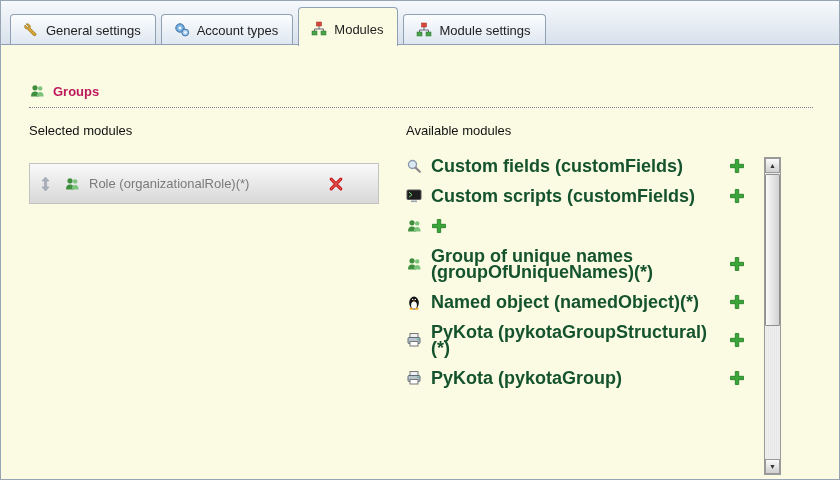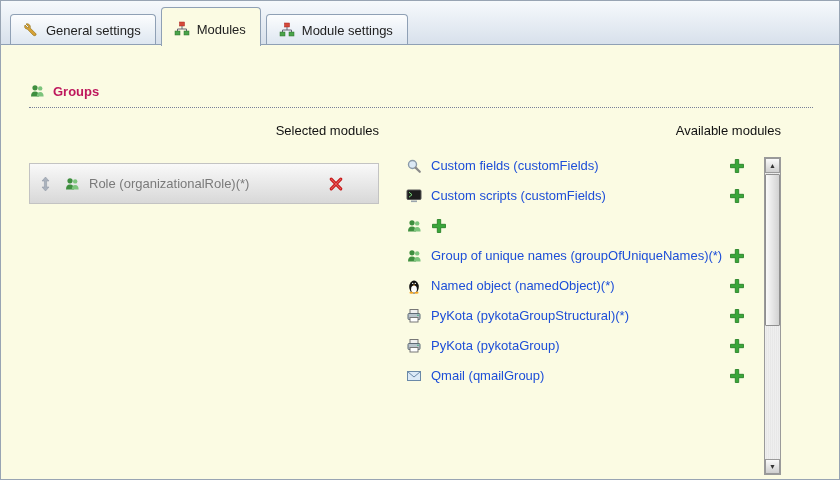--- a/index.html
+++ b/index.html
@@ -53,42 +53,42 @@
   
   .groups-header {
     position:absolute; left:28px; right:26px; top:82px;
     display:flex; align-items:center; gap:8px;
     padding-bottom:8px;
     border-bottom:1px dotted #777f99;
     font-size:13px; font-weight:bold; color:#be185d;
   }
 
   
-  .col-heading { font-size:13px; color:#111;text-align:right; }
+  .col-heading { font-size:13px; color:#111; }
   .selected-col { position:absolute; left:28px; top:122px; width:350px; }
   .available-col { position:absolute; left:405px; top:122px; width:375px; }
 
   
   #selected-list { margin-top:25px; }
   .selected-item {
     display:flex; align-items:center;
     height:41px;
     border:1px solid #c3c3c3;
     background:linear-gradient(#f9f9f9,#d8d8d8);
     padding:12px 10px;
   }
   .drag { display:inline-flex; width:12px; margin-right:12px; cursor:grab; }
   .sel-label { flex:1; font-size:13px; color:#7a7a7a; margin-left:9px; }
   .del-btn { display:inline-flex; margin-right:24px; cursor:pointer; }
 
   
   #available-list { margin-top:13px; padding-right:36px; }
   .avail-row { display:flex; align-items:center; padding:7px 0; }
   .avail-row .icon { margin-right:9px; }
-  .avail-label { flex:1; font-size:13px; color:#1d4ed8; line-height:16px; padding-right:6px; }
+  .avail-label { flex:1; font-size:18px; color:#14532d; line-height:16px; padding-right:6px;font-weight:bold; }
   .add-btn { display:inline-flex; cursor:pointer; }
 
   
   .scrollbar {
     position:absolute; right:0; top:34px;
     width:17px; height:318px;
     border:1px solid #9a9a9a;
     background:repeating-linear-gradient(90deg,#f2f2f2,#e4e4e4 2px);
   }
   .scroll-btn {
@@ -116,20 +116,31 @@
 <div class="page">
 
   <div class="tabbar" id="tabbar">
       <div class="tab">
         <span class="icon">
           <svg width="16" height="16" viewBox="0 0 16 16">
             <path d="M3 2 L6 5 L5 6 L2 3 C1 5 2 7.2 4.2 7 L10 13 C11 14.2 13.2 14 13.2 12 L7.2 6 C8 4 6 1 3 2 Z" fill="#d7a236" stroke="#8a6a10" stroke-width="0.6"></path>
           </svg>
         </span>
         <span class="tab-label">General settings</span>
+      </div>
+      <div class="tab">
+        <span class="icon">
+          <svg width="16" height="16" viewBox="0 0 16 16">
+            <circle cx="6" cy="6" r="4.2" fill="#7ab3e0" stroke="#3a6ea5"></circle>
+            <circle cx="6" cy="6" r="1.5" fill="#eef5fc"></circle>
+            <circle cx="11.2" cy="10.5" r="3.4" fill="#a9cff0" stroke="#3a6ea5"></circle>
+            <circle cx="11.2" cy="10.5" r="1.2" fill="#eef5fc"></circle>
+          </svg>
+        </span>
+        <span class="tab-label">Account types</span>
       </div>
       <div class="tab active">
         <span class="icon">
           <svg width="16" height="16" viewBox="0 0 16 16">
             <rect x="5.5" y="1" width="5" height="4" fill="#d44a3a" stroke="#a22" stroke-width="0.5"></rect>
             <path d="M8 5 V8 M3.5 8 H12.5 M3.5 8 V10 M12.5 8 V10" stroke="#667" fill="none"></path>
             <rect x="1" y="10" width="5" height="4" fill="#4aa34a" stroke="#287028" stroke-width="0.5"></rect>
             <rect x="10" y="10" width="5" height="4" fill="#4aa34a" stroke="#287028" stroke-width="0.5"></rect>
           </svg>
         </span>
@@ -295,34 +306,20 @@
               <circle cx="12" cy="7.2" r="0.8" fill="#3a7"></circle>
             </svg>
           </span>
           <span class="avail-label">PyKota (pykotaGroup)</span>
           <span class="add-btn">
             <svg width="16" height="16" viewBox="0 0 16 16">
               <path d="M6.3 1.5 h3.4 v4.8 h4.8 v3.4 h-4.8 v4.8 h-3.4 v-4.8 h-4.8 v-3.4 h4.8 z" fill="#3aa63a" stroke="#1e7a1e" stroke-width="0.8"></path>
             </svg>
           </span>
         </div>
-        <div class="avail-row">
-          <span class="icon">
-            <svg width="16" height="16" viewBox="0 0 16 16">
-              <rect x="1.5" y="3.5" width="13" height="9" fill="#dceaf7" stroke="#6a89a8"></rect>
-              <path d="M1.5 3.5 L8 9 L14.5 3.5" fill="none" stroke="#6a89a8"></path>
-            </svg>
-          </span>
-          <span class="avail-label">Qmail (qmailGroup)</span>
-          <span class="add-btn">
-            <svg width="16" height="16" viewBox="0 0 16 16">
-              <path d="M6.3 1.5 h3.4 v4.8 h4.8 v3.4 h-4.8 v4.8 h-3.4 v-4.8 h-4.8 v-3.4 h4.8 z" fill="#3aa63a" stroke="#1e7a1e" stroke-width="0.8"></path>
-            </svg>
-          </span>
-        </div>
       </div>
     <div class="scrollbar">
       <div class="scroll-btn up">▲</div>
       <div class="scroll-thumb"></div>
       <div class="scroll-btn down">▼</div>
     </div>
   </div>
 
 </div>
 

